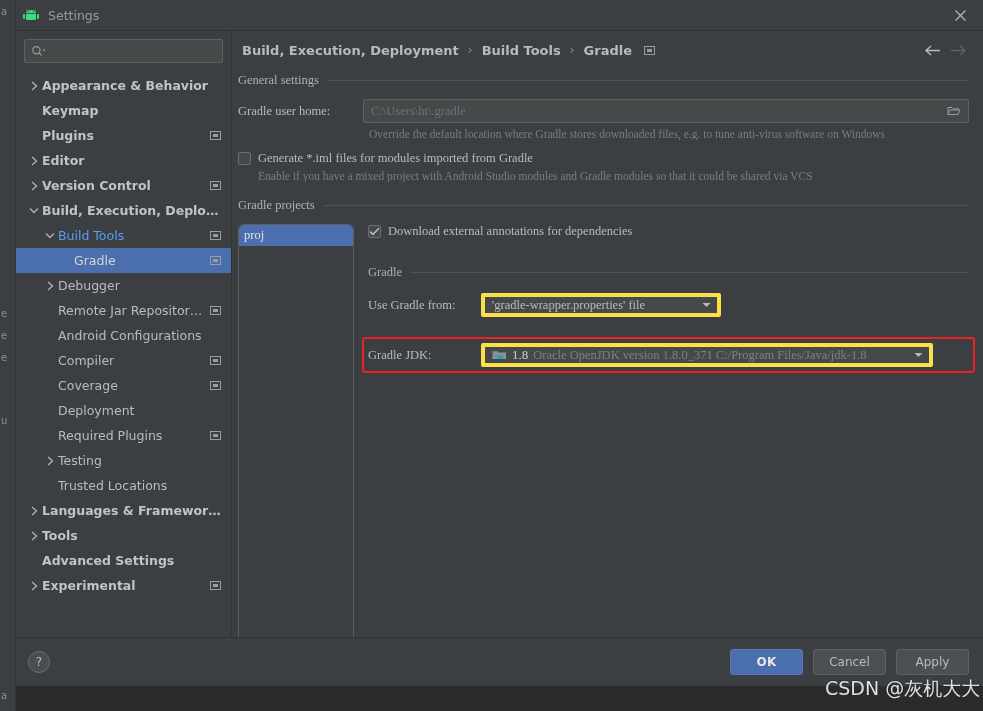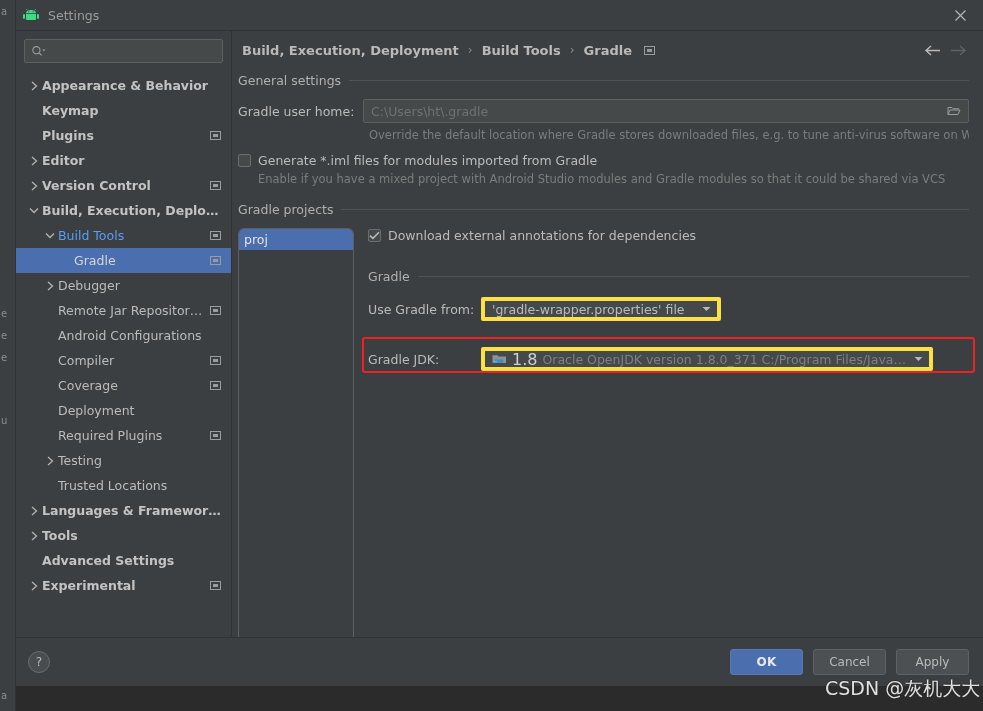--- a/index.html
+++ b/index.html
@@ -181,20 +181,21 @@
     width: 26px; height: 26px;
     display: flex; align-items: center; justify-content: center;
     cursor: pointer;
   }
   .nav-btn svg { display: block; }
 
   .settings-content {
     flex: 1 1 auto;
     padding: 4px 14px 0 6px;
     overflow: hidden;
+    font-family: Liberation Serif, serif;
   }
 
   
   .group-header {
     display: flex;
     align-items: center;
     margin-bottom: 11px;
   }
   .group-header .gh-text {
     font-size: 12.5px;
@@ -313,21 +314,21 @@
     color: #bbbbbb;
     overflow: hidden;
     text-overflow: ellipsis;
     white-space: nowrap;
   }
   .caret { flex: 0 0 auto; width: 18px; display: flex; align-items: center; justify-content: center; }
   .caret svg { display: block; }
 
   .jdk-value { display: flex; align-items: center; min-width: 0; flex: 1 1 auto; }
   .jdk-icon { flex: 0 0 auto; display: flex; align-items: center; margin-right: 5px; }
-  .jdk-version { font-size: 16px; color: #cfcfcf; margin-right: 5px; white-space: nowrap; }
+  .jdk-version { font-size: 13px; color: #cfcfcf; margin-right: 5px; white-space: nowrap; }
   .jdk-desc {
     font-size: 12.5px;
     color: #7e8183;
     overflow: hidden;
     text-overflow: ellipsis;
     white-space: nowrap;
   }
 
   
   .redbox {

